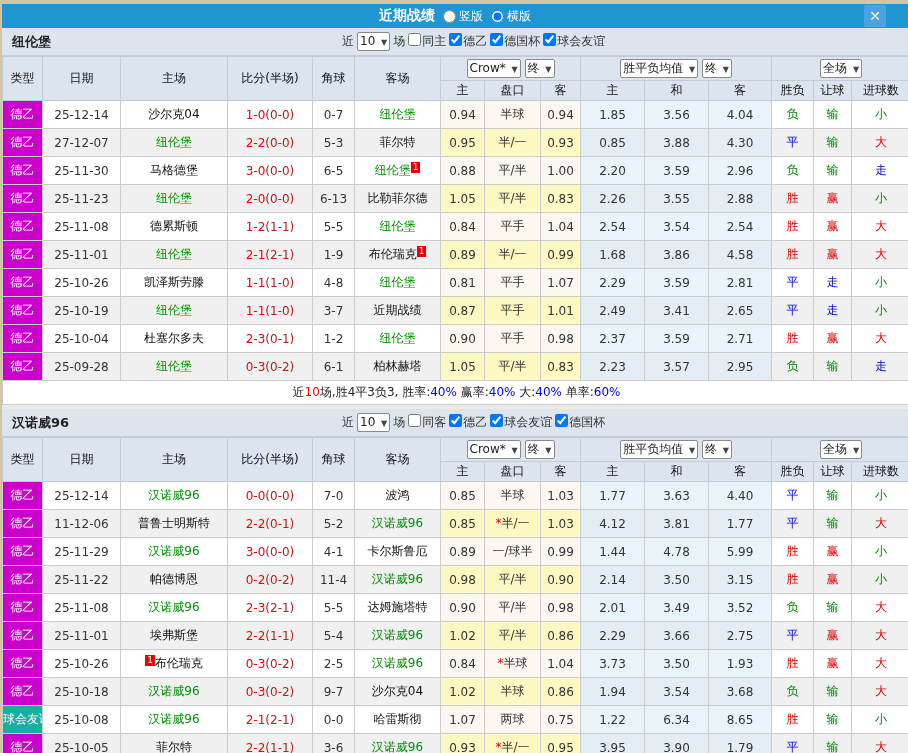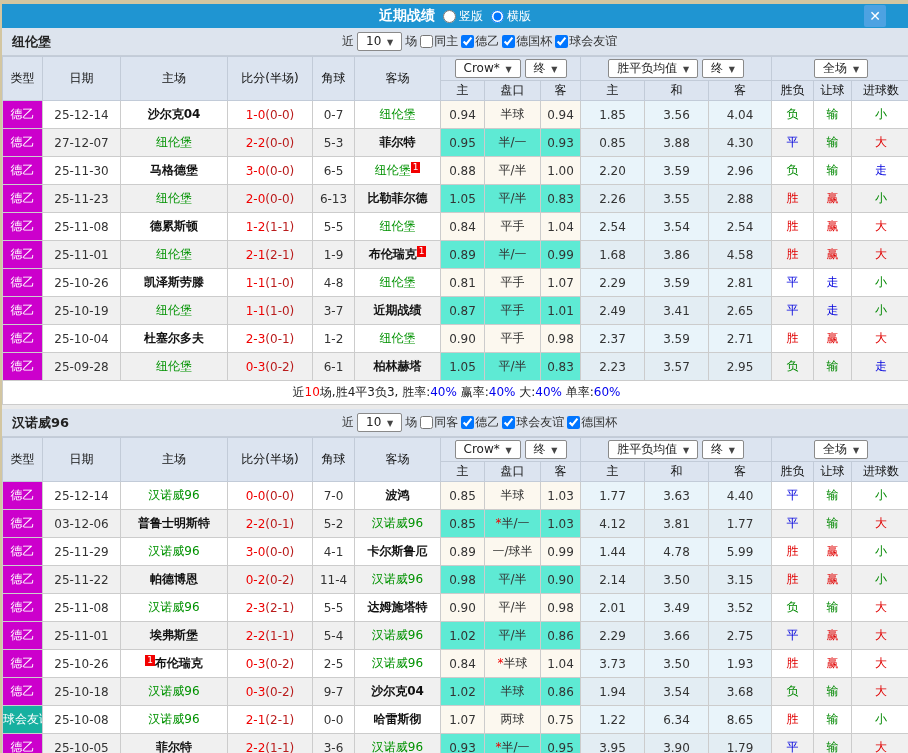--- a/index.html
+++ b/index.html
@@ -7,50 +7,50 @@
   .window { width:908px; height:753px; overflow:hidden; background:#fff; position:relative; border-left:2px solid #d3c6a1; }
   .topstrip { height:4px; background:#d3c6a1; }
   .titlebar { height:24px; background:#1f95d2; color:#fff; display:flex; align-items:center; justify-content:center; gap:8px; position:relative; }
   .titlebar .title { font-weight:bold; font-size:14px; }
   .titlebar label { display:inline-flex; align-items:center; gap:3px; font-size:12px; color:#fff; cursor:pointer; }
   .titlebar input[type=radio]{ width:13px; height:13px; }
   .close-btn { position:absolute; right:22px; top:1px; width:22px; height:22px; background:#4da2e2; color:#fff; font-weight:bold; text-align:center; line-height:22px; font-size:14px; border-radius:2px; cursor:pointer; }
   .teamrow { height:28px; background:#dde4ee; border-bottom:1px solid #c5cdd8; display:flex; align-items:center; position:relative; font-size:12px; color:#333; }
   .teamname { font-weight:bold; font-size:13px; margin-left:10px; color:#222; }
   .filters { position:absolute; left:340px; display:flex; align-items:center; gap:3px; white-space:nowrap; }
-  .filters label { display:inline-flex; align-items:center; gap:1px; cursor:pointer; }
+  .filters label { display:inline-flex; gap:1px; cursor:pointer; }
   .filters input[type=checkbox]{ width:13px; height:13px; }
   table { border-collapse:collapse; table-layout:fixed; width:908px; font-size:12px; }
   td { border:1px solid #ccc; text-align:center; height:28px; padding:0; overflow:hidden; white-space:nowrap; color:#333; }
   tr.h1 td, tr.h2 td { background:#dce4f0; border-color:#c2cbd8; color:#111; }
   tr.h1 td { height:24px; }
   tr.h2 td { height:20px; }
   tr.odd td { background:#fff; }
   tr.even td { background:#f0f0f0; }
   tr.odd td.co { background:#fcf8ef; }
-  tr.even td.co { background:#5eead4; }
+  tr.even td.co { background:#fef9c3; }
   tr.odd td.ca { background:#e9f4fa; }
   tr.even td.ca { background:#e3edf3; }
   td.type { color:#fff; }
   .lg-m td.type, td.type.lg-m { background:#cc00cc !important; }
   td.type.lg-t { background:#17b0a0 !important; }
   .sc { color:#f00000; }
   .half { color:#b91c1c; }
   .tg { color:#009200; }
-  .tb { color:#111;font-weight:bold; }
+  .tb { color:#111; }
   .card { display:inline-block; background:#f20000; color:#fff; font-size:9px; line-height:11px; padding:0 2px; position:relative; top:-4px; }
   .star { color:#f00000; }
   .rs-r { color:#e00000; }
   .rs-b { color:#0000dd; }
   .rs-g { color:#008800; }
   tr.sum td { height:24px; background:#fff; border-color:#ccc; font-size:12px; }
   tr.sum .k { color:#222; }
   tr.sum .r { color:#f00; }
   tr.sum .b { color:#0000ee; }
-  .sel { display:inline-block; border:1px solid #8a8a8a; background:#fff; padding:0 8px; height:19px; line-height:17px; font-size:12px; color:#222; border-radius:2px; cursor:pointer; }
+  .sel { display:inline-block; border:1px solid #8a8a8a; background:#fff; padding:0 2px; height:19px; line-height:17px; font-size:12px; color:#222; border-radius:2px; cursor:pointer; }
   .sel i { font-style:normal; font-size:8px; color:#444; margin-left:2px; }
   .gap { height:4px; background:#eaeaea; }
 </style>
 </head>
 <body>
 
 <div class="window">
   <div class="topstrip"></div>
   <div class="titlebar">
     <span class="title">近期战绩</span>
@@ -359,21 +359,21 @@
       <td class="co">1.03</td>
       <td class="ca">1.77</td>
       <td class="ca">3.63</td>
       <td class="ca">4.40</td>
       <td class="rs-b">平</td>
       <td class="rs-g">输</td>
       <td class="rs-g">小</td>
           </tr>
           <tr class="even">
       <td class="type lg-m">德乙</td>
-      <td>03-12-06</td>
+      <td>11-12-06</td>
       <td><span class="tb">普鲁士明斯特</span></td>
       <td><span class="sc">2-2</span><span class="half">(0-1)</span></td>
       <td>5-2</td>
       <td><span class="tg">汉诺威96</span></td>
       <td class="co">0.85</td>
       <td class="co"><span class="star">*</span>半/一</td>
       <td class="co">1.03</td>
       <td class="ca">4.12</td>
       <td class="ca">3.81</td>
       <td class="ca">1.77</td>

